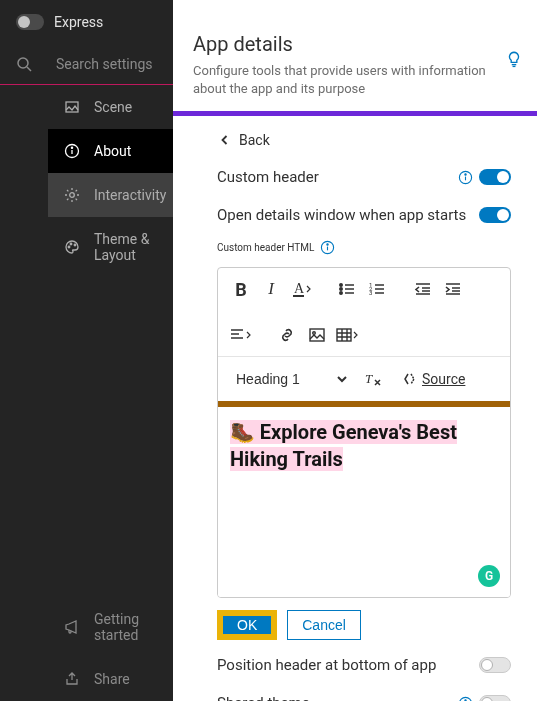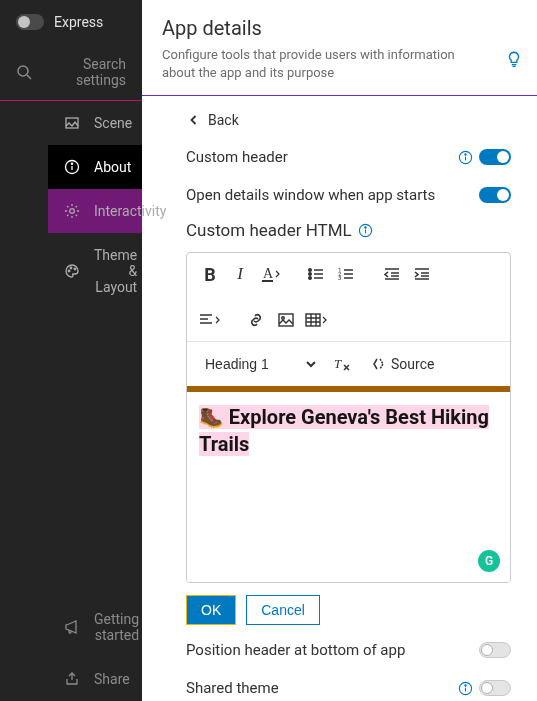--- a/index.html
+++ b/index.html
@@ -1,63 +1,63 @@
 <!DOCTYPE html>
 <html><head>
 <meta charset="utf-8">
 <style>
 * { box-sizing: border-box; margin: 0; padding: 0; }
 body { font-family: -apple-system, BlinkMacSystemFont, "Segoe UI", Roboto, Helvetica, Arial, sans-serif; font-size: 14px; color: #323232; width: 537px; height: 701px; overflow: hidden; display: flex; background: #fff; }
-.sidebar { width: 142px; background: #242424; color: #adadad; display: flex; flex-direction: column; text-align: right; }
+.sidebar { width: 173px; background: #242424; color: #adadad; display: flex; flex-direction: column; }
 .express-row { display: flex; align-items: center; gap: 10px; padding: 14px 16px; }
 .express-toggle { width: 28px; height: 16px; border-radius: 8px; background: #4a4a4a; position: relative; }
 .express-toggle .knob { position: absolute; left: 2px; top: 2px; width: 12px; height: 12px; border-radius: 50%; background: #c4c4c4; }
 .express-label { color: #e0e0e0; font-size: 14px; }
 .search-row { display: flex; align-items: center; gap: 24px; padding: 12px 16px; color: #8a8a8a; border-bottom: 1px solid #be185d; }
 .nav { flex: none; }
 .nav-item { display: flex; align-items: center; gap: 14px; padding: 14px 16px; cursor: pointer; color: #adadad; margin-left: 48px; }
 .nav-item.active { background: #000; color: #fff; }
-.nav-item.hover { background: #701a75; }
+.nav-item.hover { background: #404040; }
 .sidebar-spacer { flex: 1 1 auto; }
 .bottom-nav .nav-item { color: #8a8a8a; }
 .icon { width: 16px; height: 16px; display: inline-flex; align-items: center; justify-content: center; flex-shrink: 0; }
 .main { flex: 1; display: flex; flex-direction: column; overflow: hidden; }
-.header { padding: 16px 20px 14px 20px; position: relative; border-bottom: 1px solid #6d28d9; }
+.header { padding: 32px 20px 14px 20px; position: relative; border-bottom: 5px solid #6d28d9; }
 .header h1 { font-size: 20px; font-weight: 400; color: #323232; margin-bottom: 6px; }
 .header p { font-size: 13px; color: #6e6e6e; line-height: 1.35; max-width: 310px; }
 .tip-icon { position: absolute; right: 14px; top: 50px; color: #0079c1; }
 .scroll { flex: 1; overflow-y: auto; padding: 0 6px 30px 0; }
 .content { padding: 0 20px; margin-left: 24px; }
 .back-row { display: flex; align-items: center; gap: 6px; padding: 16px 0 10px 0; color: #323232; font-size: 14px; cursor: pointer; }
 .row { display: flex; align-items: center; justify-content: space-between; padding: 10px 0; }
 .row-label { font-size: 15px; color: #323232; }
 .info-icon { color: #0079c1; margin-right: 6px; display: inline-flex; }
 .switch { width: 32px; height: 16px; border-radius: 8px; position: relative; display: inline-block; }
 .switch.on { background: #0079c1; }
 .switch.on .knob { position: absolute; right: 2px; top: 2px; width: 12px; height: 12px; border-radius: 50%; background: #fff; }
 .switch.off { background: #e4e4e4; border: 1px solid #cacaca; }
 .switch.off .knob { position: absolute; left: 1px; top: 1px; width: 12px; height: 12px; border-radius: 50%; background: #fff; border: 1px solid #b0b0b0; }
 .switch-wrap { display: flex; align-items: center; }
 .subrow { padding: 6px 0 12px 0; display: flex; align-items: center; gap: 6px; }
-.subrow-label { font-size: 17px; color: #323232; }
+.subrow-label { font-size: 10px; color: #323232; }
 .editor { border: 1px solid #cacaca; border-radius: 4px; overflow: hidden; }
 .toolbar { padding: 8px 10px; display: flex; flex-wrap: wrap; align-items: center; gap: 4px; border-bottom: 1px solid #e4e4e4; row-gap: 10px; }
 .tb-btn { width: 26px; height: 26px; display: inline-flex; align-items: center; justify-content: center; color: #323232; border-radius: 2px; cursor: pointer; }
 .tb-btn.bold { font-weight: 700; font-size: 18px; }
 .tb-btn.italic { font-style: italic; font-family: Georgia, serif; font-size: 17px; }
 .tb-sep { width: 12px; }
 .toolbar-row2 { padding: 8px 10px; display: flex; align-items: center; gap: 10px; border-bottom: 6px solid #a16207; }
 .format-select { flex: none; width: 122px; height: 28px; border: none; background: transparent; font-size: 14px; color: #323232; padding: 0 4px; }
-.source-label { font-size: 14px; color: #323232; }
+.source-label { font-size: 14px; color: #323232; text-decoration: underline; }
 .editor-content { min-height: 190px; padding: 12px; position: relative; background: #fff; }
 .editor-text { font-size: 20px; font-weight: 700; line-height: 1.35; color: #151515; display: inline; background: #ffd6e7; }
 .grammarly { position: absolute; right: 10px; bottom: 10px; width: 22px; height: 22px; border-radius: 50%; background: #15c39a; color: #fff; display: flex; align-items: center; justify-content: center; font-size: 12px; font-weight: 600; }
 .actions { display: flex; gap: 10px; padding: 12px 0 6px 0; }
 .btn { height: 30px; padding: 0 14px; font-size: 14px; border-radius: 0; cursor: pointer; display: inline-flex; align-items: center; }
-.btn-primary { background: #0079c1; color: #fff; border: 1px solid #eab308; }
+.btn-primary { background: #0079c1; color: #fff; border: 6px solid #eab308; }
 .btn-secondary { background: #fff; color: #0079c1; border: 1px solid #0079c1; }
 svg { display: block; }
 </style>
 </head>
 <body>
 
 <div class="sidebar">
   <div class="express-row">
     <div class="express-toggle">
         <div class="knob"></div>

